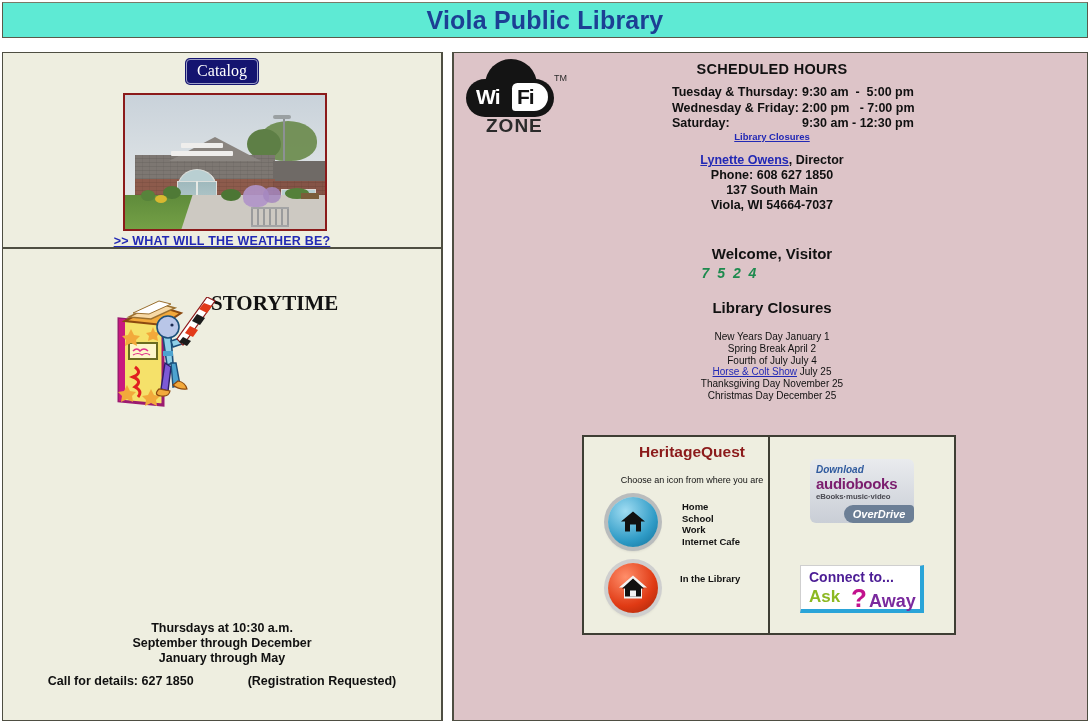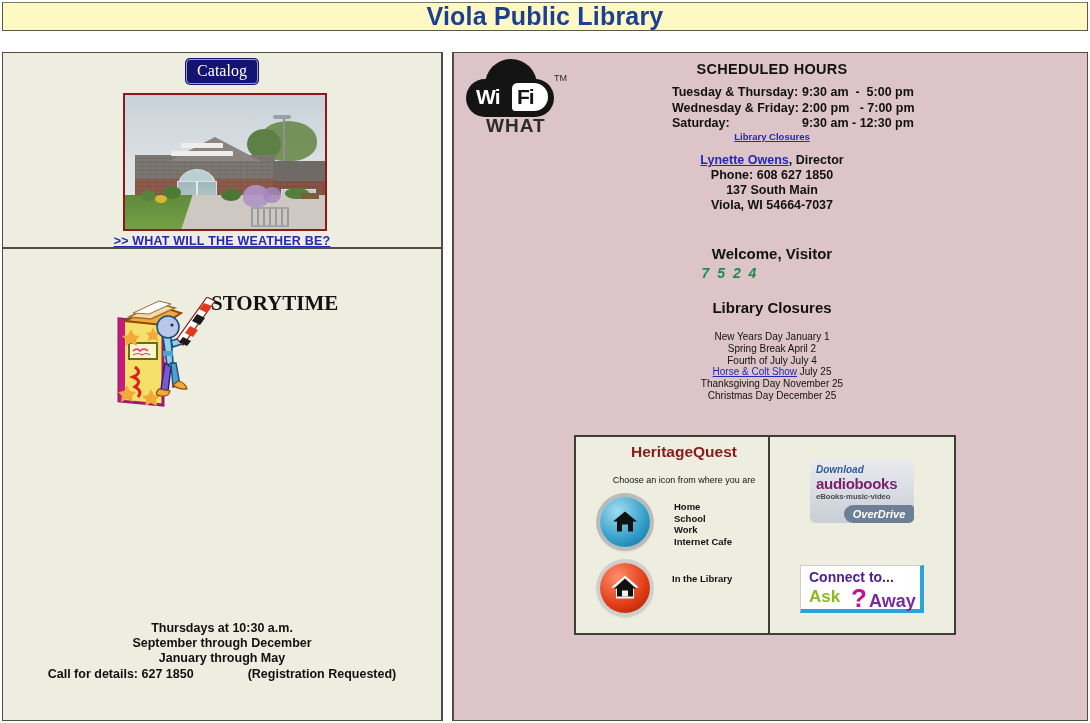--- a/index.html
+++ b/index.html
@@ -7,22 +7,22 @@
   body {
     width: 1090px; height: 723px;
     background: #ffffff;
     font-family: "Liberation Sans", sans-serif;
     overflow: hidden;
   }
   .page { position: relative; width: 1090px; height: 723px; background:#ffffff; }
 
   
   .header {
-    position: absolute; left: 2px; top: 2px; width: 1086px; height: 29px;
-    background: #fef9c3;
+    position: absolute; left: 2px; top: 2px; width: 1086px; height: 36px;
+    background: #5eead4;
     border: 1px solid #5a5a4a;
     border-top-color:#7a7a68;
     display: flex; align-items: center; justify-content: center;
   }
   .header-title {
     font-size: 25px; font-weight: bold; color: #1c3f94;
     letter-spacing: 0.2px;
     font-family: "Liberation Sans", sans-serif;
   }
 
@@ -114,21 +114,21 @@
   .story-row { position: relative; height: 120px; }
   .story-title {
     position: absolute; left: 208px; top: 42px;
     font-family: "Liberation Serif", serif;
     font-size: 21px; font-weight: bold; color: #111;
   }
   .story-art { position: absolute; left: 108px; top: 48px; width: 110px; height: 112px; }
 
   .story-lines { position:absolute; top:372px; left:0; width:100%; text-align:center;
     font-size: 12.5px; font-weight: bold; color:#101010; line-height:15px; }
-  .story-lines .callrow { display:flex; justify-content:center; gap:54px; margin-top:1px; }
+  .story-lines .callrow { display:flex; justify-content:center; gap:54px; margin-top:8px; }
 
   
   .right-col {
     position: absolute; left: 452px; top: 52px; width: 636px; height: 669px;
     background: #ddc4c8; border: 1px solid #4e4e42; border-left-width:2px;
   }
 
   
   .wifi { position:absolute; left:6px; top:4px; width:108px; height:88px; }
   .wifi-ell { position:absolute; left:6px; top:22px; width:88px; height:38px;
@@ -164,21 +164,21 @@
   .counter { position:absolute; left:0; top:212px; width:552px; text-align:center;
      font-size:14px; font-weight:bold; font-style:italic; color:#1d8a4e; letter-spacing:2px; }
   .closures-head { position:absolute; left:0; top:246px; width:636px; text-align:center;
      font-size:15px; font-weight:bold; color:#111; }
   .closures-list { position:absolute; left:0; top:278px; width:636px; text-align:center;
      font-size:10px; color:#111; line-height:11.8px; }
   .closures-list a { color:#2229b5; text-decoration:underline; }
 
   
   .box { position:absolute; background:#eeeee0; border:2px solid #3e3e34; }
-  .hq-box { left:120px; top:382px; width:220px; height:200px; }
+  .hq-box { left:128px; top:382px; width:220px; height:200px; }
   .od-box { left:314px; top:382px; width:188px; height:200px; }
   .hq-title { text-align:center; font-size:15.5px; font-weight:bold; color:#8b1a1a; margin-top:6px; }
   .hq-sub { text-align:center; font-size:9px; color:#111; margin-top:14px; }
   .hq-grid { position:relative; margin-top:10px; height:130px; }
   .hq-btn { position:absolute; width:50px; height:50px; border-radius:50%; }
   .hq-btn.blue { left:24px; top:2px;
      background: radial-gradient(circle at 35% 28%, #9fdcf2, #2f9bc6 62%, #0f6d96);
      box-shadow: 0 0 0 4px #b9bcbd, 0 2px 4px rgba(0,0,0,.45); }
   .hq-btn.red { left:24px; top:68px;
      background: radial-gradient(circle at 35% 28%, #ff8e6a, #e03a14 60%, #9e2408);
@@ -325,21 +325,21 @@
 
   <div class="right-col">
 
     <div class="wifi">
       <div class="wifi-circ"></div>
       <div class="wifi-ell"></div>
       <div class="wifi-wi">Wi</div>
       <div class="wifi-pill"></div>
       <div class="wifi-fi">Fi</div>
       <div class="wifi-tm">TM</div>
-      <div class="wifi-zone">WHAT</div>
+      <div class="wifi-zone">ZONE</div>
     </div>
 
     <div class="sched-title">SCHEDULED HOURS</div>
     <div class="sched-block">
       <div class="sched-row">
         <span class="d">Tuesday &amp; Thursday:</span>
         <span class="t">9:30 am  -  5:00 pm</span>
       </div>
       <div class="sched-row">
         <span class="d">Wednesday &amp; Friday:</span>

